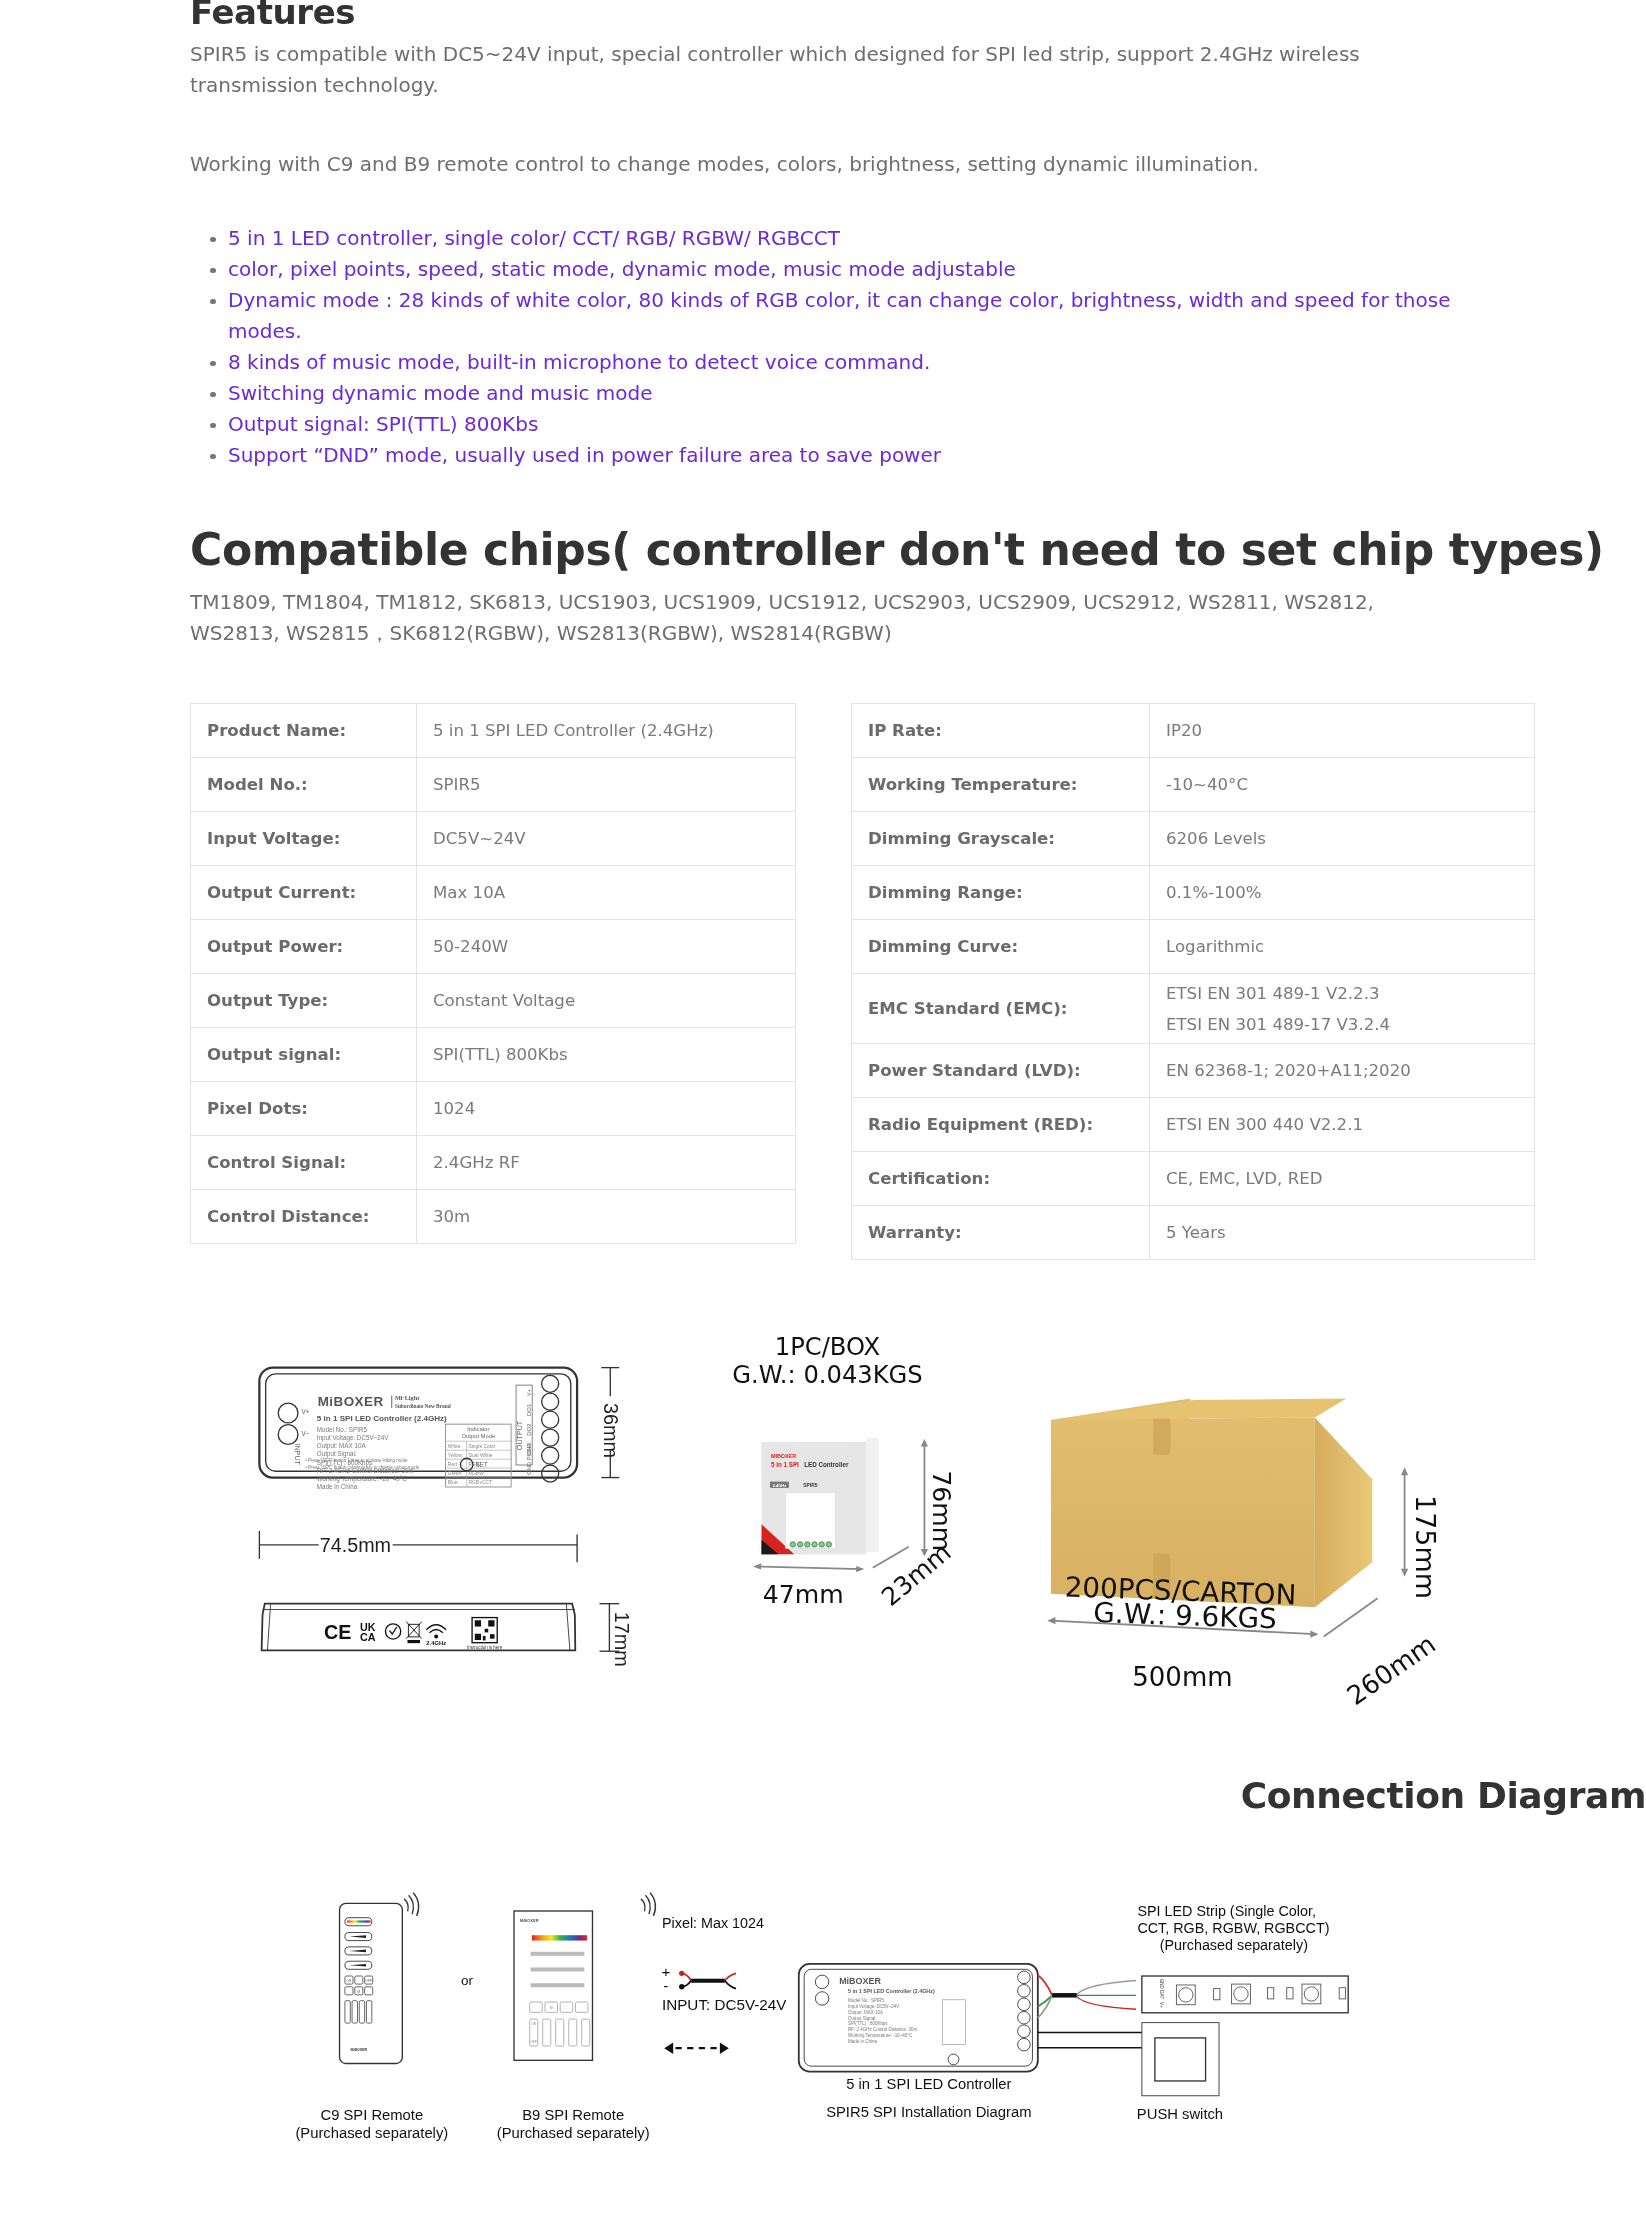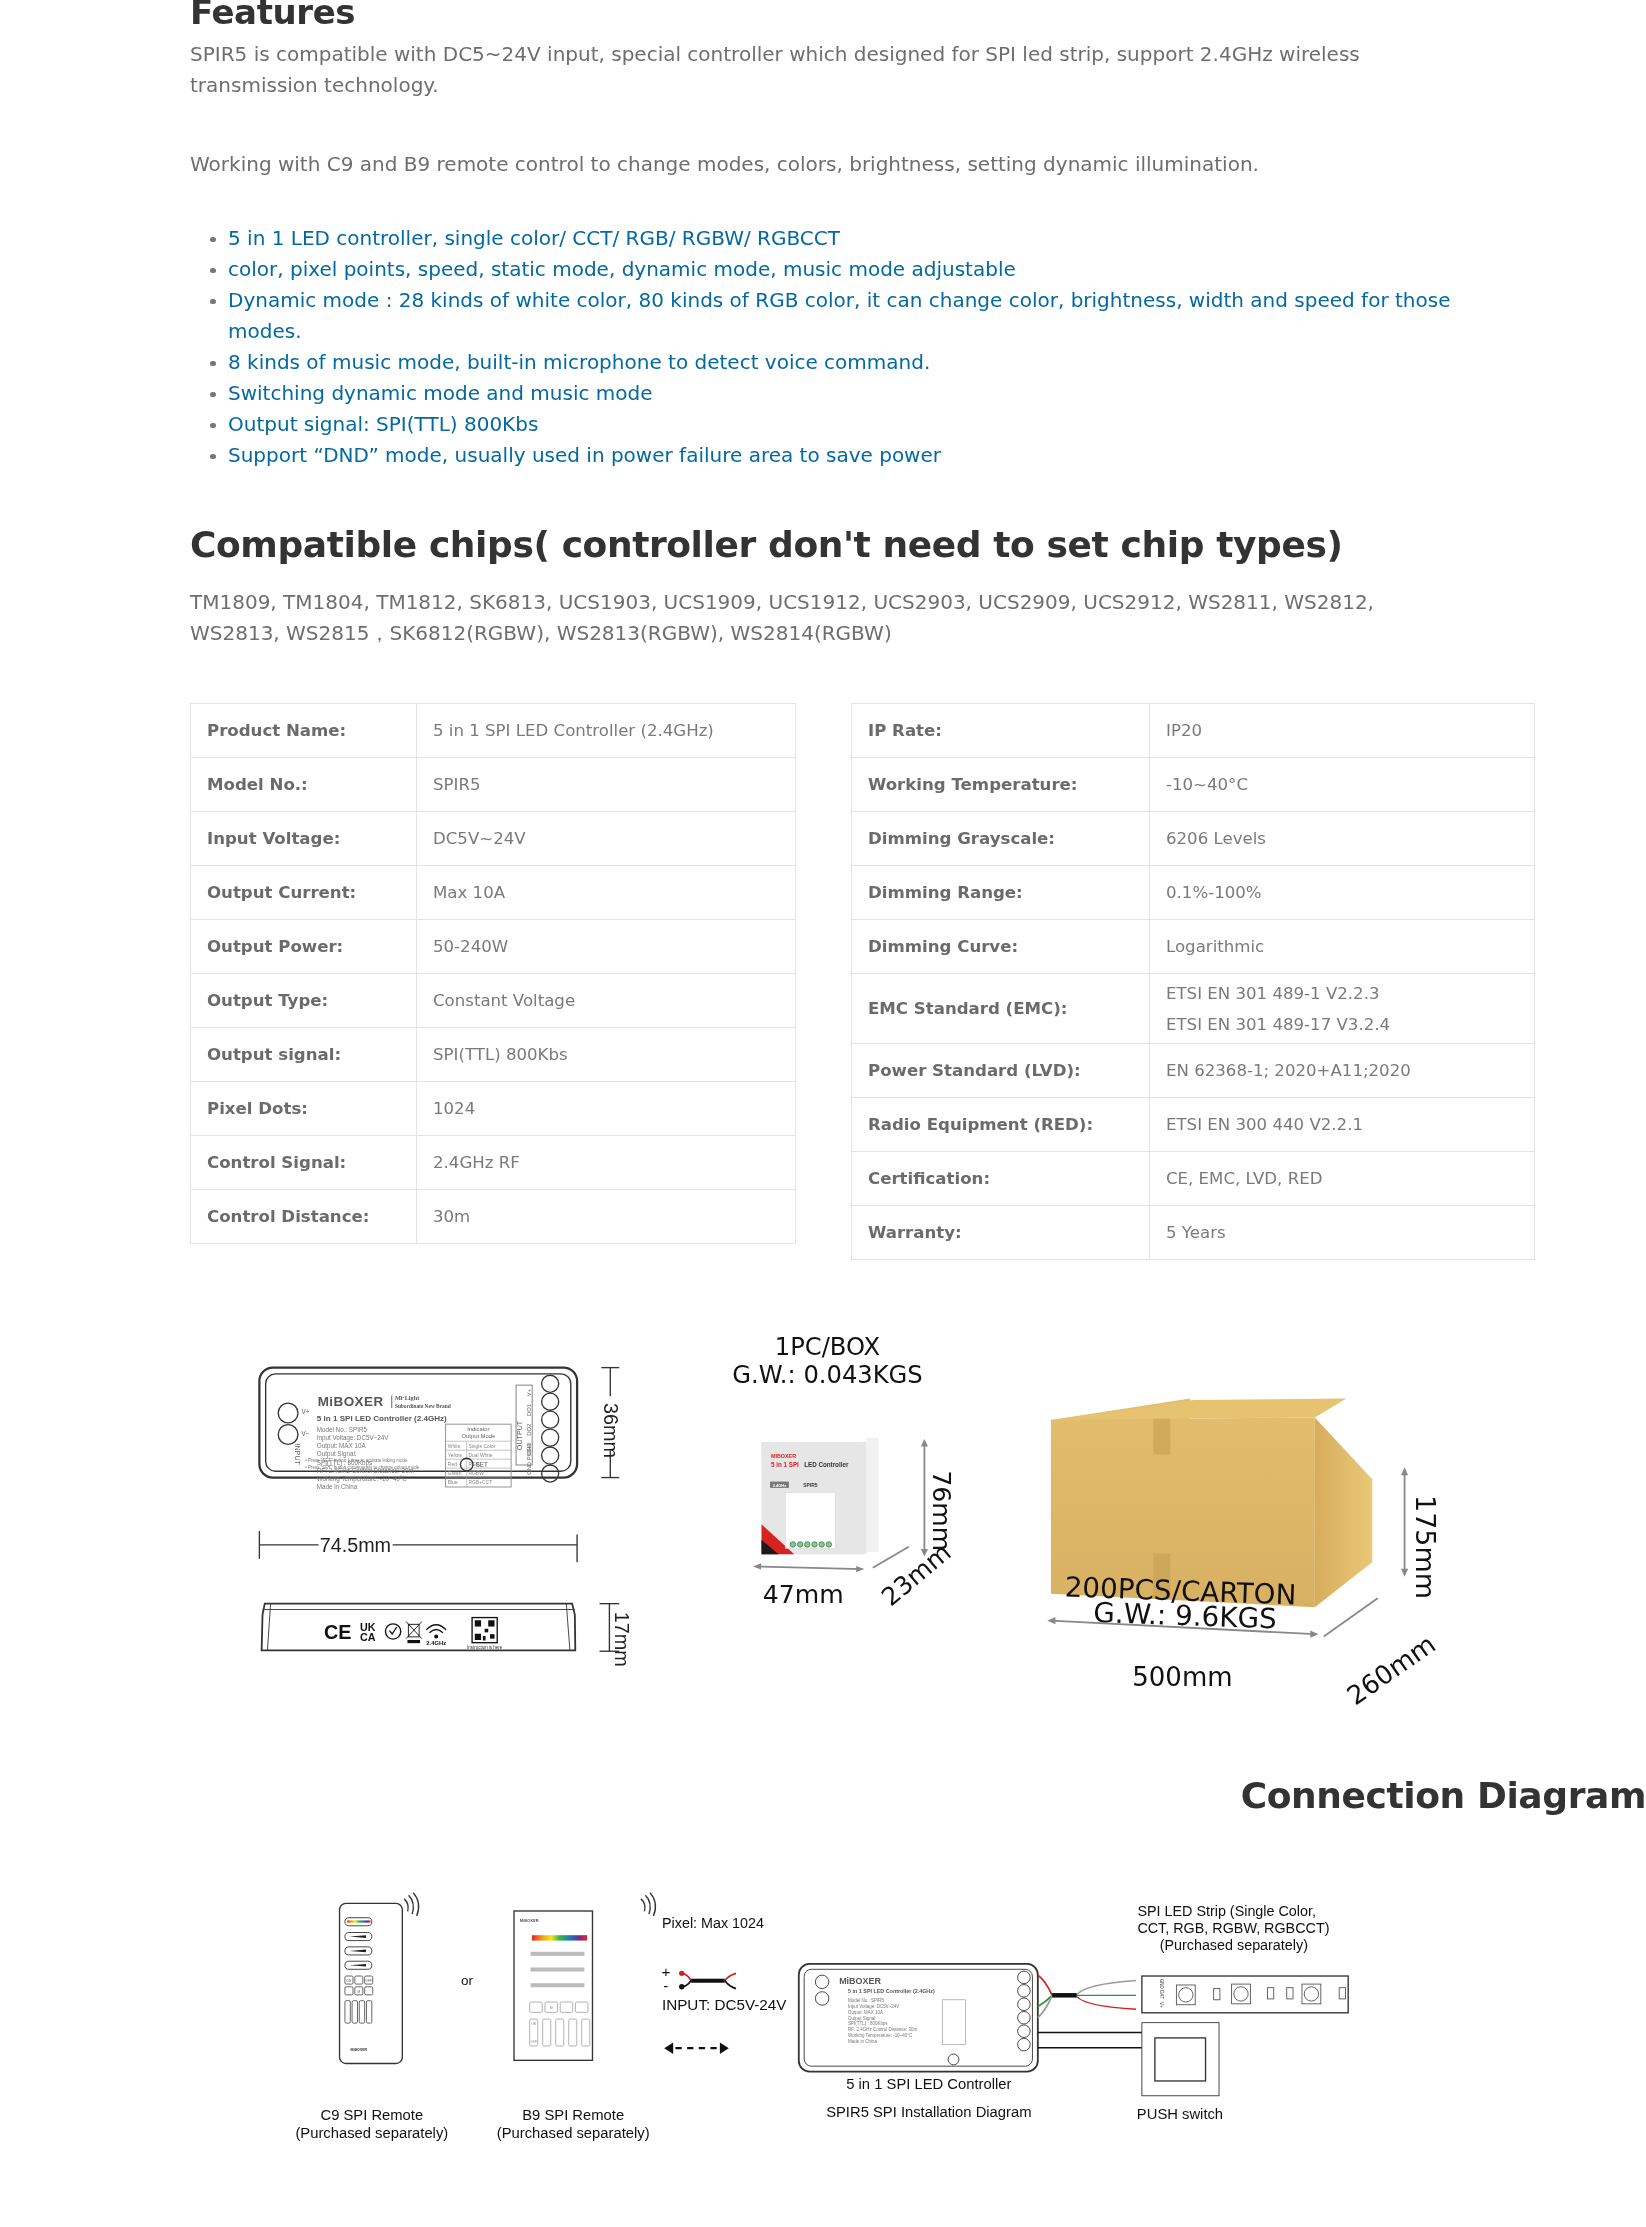--- a/index.html
+++ b/index.html
@@ -5,23 +5,23 @@
   html, body { margin:0; padding:0; background:#ffffff; }
   body { width:1646px; height:2227px; position:relative; overflow:hidden;
          font-family:"DejaVu Sans", "Liberation Sans", sans-serif; color:#6b6b6b; }
   .abs { position:absolute; }
   .h2 { font-family:"DejaVu Sans", sans-serif; font-weight:700; color:#333333; letter-spacing:-0.4px; }
   .para { font-size:20px; line-height:31px; color:#6e6e6e; }
   #features-title { left:190px; top:-8px; font-size:34px; }
   #feat-p1 { left:190px; top:39px; width:1266px; }
   #feat-p2 { left:190px; top:149px; width:1266px; }
   #feat-list { left:190px; top:223px; width:1275px; margin:0; padding:0; list-style:none; }
-  #feat-list li { position:relative; padding-left:38px; font-size:20px; line-height:31px; color:#0369a1; }
+  #feat-list li { position:relative; padding-left:38px; font-size:20px; line-height:31px; color:#6d28d9; }
   #feat-list li::before { content:""; position:absolute; left:20px; top:13.5px; width:5.8px; height:5.8px; border-radius:50%; background:#777; }
-  #chips-title { left:190px; top:524px; font-size:36px; }
+  #chips-title { left:190px; top:524px; font-size:44px; }
   #chips-text { left:190px; top:587px; width:1275px; }
 
   table.spec { position:absolute; border-collapse:collapse; font-size:16.6px;border-radius:18px; }
   table.spec td { border:1.3px solid #e3e3e3; height:53px; padding:0 16px; vertical-align:middle; }
   table.spec td.k { font-weight:700; color:#6b6b6b; }
   table.spec td.v { color:#7a7a7a; }
   table.spec td.v .line { display:block; line-height:31px; }
   #spec-left { left:190px; top:703px; width:606px; }
   #spec-left td.k { width:193px; }
   #spec-right { left:851px; top:703px; width:684px;padding-left:20px; }

